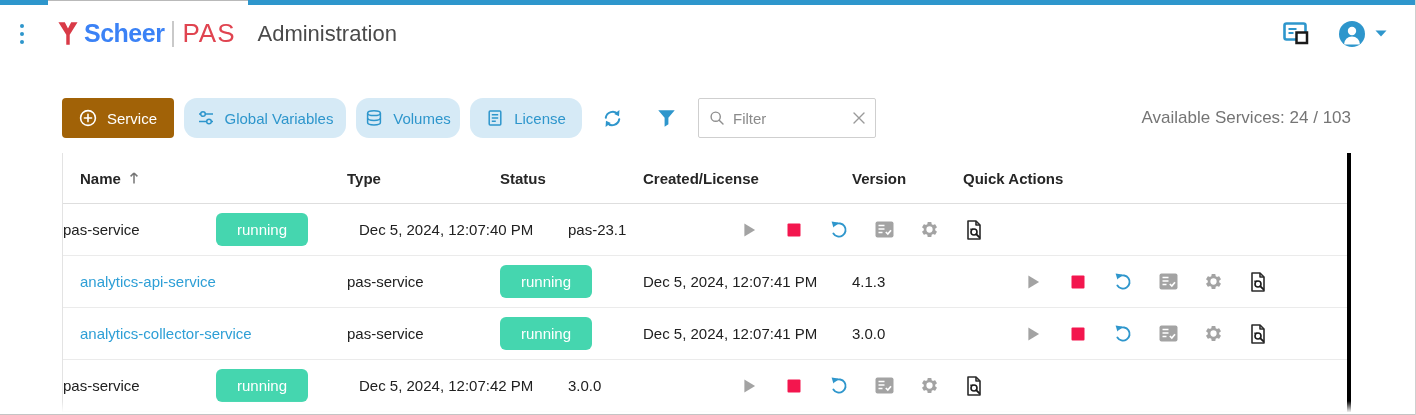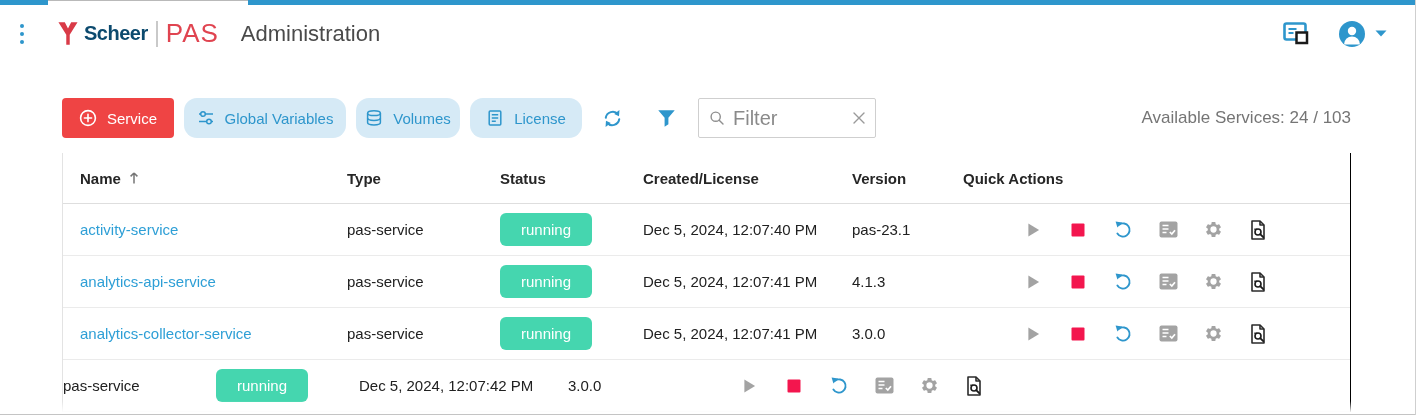--- a/index.html
+++ b/index.html
@@ -12,52 +12,52 @@
   .top-strip { position:relative; height:5px; background:#2e96cc; }
   .top-strip-gap { position:absolute; left:48px; top:0; width:200px; height:5px;
                    background:#fff; border-top:1px solid #b9b9b9; }
 
   
   .header { height:57px; display:flex; align-items:center; padding:0 28px 0 16px; }
   .kebab { display:flex; flex-direction:column; gap:4px; padding:4px; cursor:pointer; }
   .kebab i { width:4px; height:4px; border-radius:50%; background:#2e96cc; display:block; }
   .logo { display:flex; align-items:center; margin-left:30px; }
   .logo-mark { margin-right:6px; display:flex; }
-  .brand-scheer { font-size:20px; font-weight:bold; color:#0c4a6e; letter-spacing:-0.5px; }
+  .brand-scheer { font-size:25px; font-weight:bold; color:#3b82f6; letter-spacing:-0.5px; }
   .brand-sep { width:2px; height:26px; background:#c9c9c9; margin:0 8px; }
   .brand-pas { font-size:26px; color:#e04450; letter-spacing:1px; }
   .app-title { font-size:22px; color:#4a4a4a; margin-left:22px; font-weight:400; }
   .header-right { margin-left:auto; display:flex; align-items:center; }
   .logpanel-btn { display:flex; cursor:pointer; margin-right:26px; }
   .user-block { text-align:right; margin-right:12px; line-height:1.25; }
   .user-name { font-size:15px; font-weight:bold; color:#1f1f1f; }
   .user-org { font-size:12.5px; color:#9e9e9e; }
   .avatar { display:flex; cursor:pointer; }
   .caret { margin-left:10px; display:flex; cursor:pointer; }
 
   
   .toolbar { display:flex; align-items:center; margin:36px 64px 0 62px; height:40px; }
   .tab { height:40px; border-radius:4px; display:flex; align-items:center; justify-content:center;
          gap:10px; font-size:15px; color:#2e96cc; background:#d6eaf6; cursor:pointer; flex:0 0 auto; }
   .tab + .tab { margin-left:10px;border-radius:13px; }
-  .tab.active { background:#ef4444; color:#fff;text-align:right; }
+  .tab.active { background:#a16207; color:#fff;text-align:right; }
   .tab-service { width:112px; } .tab-gv { width:162px; } .tab-volumes { width:104px; } .tab-license { width:112px; }
   .tool-icon { display:flex; align-items:center; justify-content:center; cursor:pointer; }
   .refresh-btn { margin-left:20px; }
   .funnel-btn { margin-left:34px; }
   .filter-box { margin-left:22px; width:178px; height:40px; border:1px solid #cfcfcf; border-radius:2px;
                 display:flex; align-items:center; padding:0 10px; background:#fff; }
-  .filter-box input { border:none; outline:none; flex:1; font-size:20px; margin-left:8px; min-width:0;
+  .filter-box input { border:none; outline:none; flex:1; font-size:15px; margin-left:8px; min-width:0;
                       font-family:"Liberation Sans", sans-serif; color:#424242; }
   .filter-box input::placeholder { color:#8a8a8a; }
   .clear-btn { display:flex; cursor:pointer; }
   .available { margin-left:auto; font-size:17px; color:#757575; }
 
   
-  .table { margin:15px 64px 0 62px; border-left:1px solid #e3e3e3; border-right:1px solid #000000; }
+  .table { margin:15px 64px 0 62px; border-left:1px solid #e3e3e3; border-right:4px solid #000000; }
   .thead { display:flex; align-items:center; height:51px; border-bottom:1px solid #dedede;
            font-size:15px; font-weight:bold; color:#262626; }
   .trow { display:flex; align-items:center; height:52px; border-bottom:1px solid #ebebeb; font-size:15px; }
   .td, .th { display:flex; align-items:center; }
   .c-name { flex:0 0 284px; padding-left:17px; }
   .c-type { flex:0 0 114px; }
   .c-status { flex:0 0 143px;margin-left:39px; }
   .c-created { flex:0 0 209px; }
   .c-version { flex:0 0 111px; }
   .c-actions { flex:1; padding-left:60px; display:flex; align-items:center; gap:25px; }
@@ -278,23 +278,20 @@
           </span>
       </div>
       <div class="th c-type">Type</div>
       <div class="th c-status">Status</div>
       <div class="th c-created">Created/License</div>
       <div class="th c-version">Version</div>
       <div class="th c-actions">Quick Actions</div>
     </div>
 
     <div class="trow">
-      <div class="td c-name">
-          <a class="svc-link">activity-service</a>
-        </div>
       <div class="td c-type">pas-service</div>
       <div class="td c-status">
           <span class="badge">running</span>
         </div>
       <div class="td c-created">Dec 5, 2024, 12:07:40 PM</div>
       <div class="td c-version">pas-23.1</div>
       <div class="td c-actions">
         <span class="action-btn">
             <svg width="15" height="16">
               <use href="#i-play"></use>

